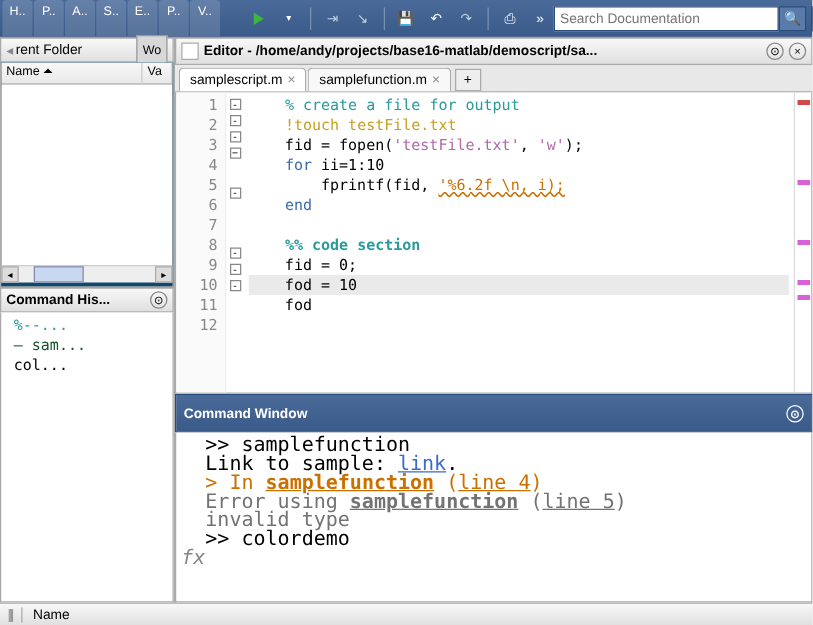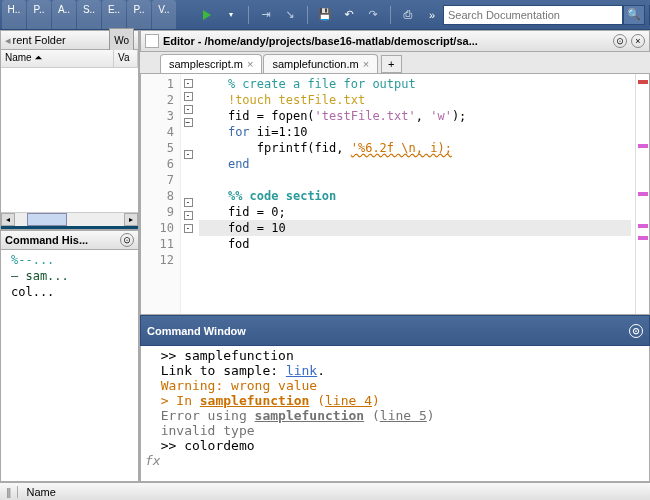--- a/index.html
+++ b/index.html
@@ -31,21 +31,21 @@
 .cmdhist-body { flex: 1; background: #fff; border: 1px solid #aaa; border-top: none; font-family: Consolas, monospace; font-size: 12px; padding: 2px; overflow: hidden; }
 .hist-line { padding: 1px 8px; white-space: nowrap; }
 .hist-pct { color: #2a9a9a; }
 .hist-dash { color: #14532d; }
 
 .right-col { flex: 1; display: flex; flex-direction: column; }
 .editor-header { background: linear-gradient(#f8f8f8,#e0e0e0); border: 1px solid #aaa; height: 22px; display: flex; align-items: center; padding: 0 4px; font-size: 11px; }
 .ed-icon { width: 14px; height: 14px; background: #fff; border: 1px solid #aaa; margin-right: 4px; }
 .ed-title { font-weight: bold; flex: 1; overflow: hidden; text-overflow: ellipsis; white-space: nowrap; }
 .circ-btn { width: 14px; height: 14px; border: 1px solid #888; border-radius: 50%; margin-left: 4px; display:flex; align-items:center; justify-content:center; font-size:9px; cursor: pointer; }
-.file-tabs { display: flex; background: #e8e8e8; border-bottom: 1px solid #aaa; height: 22px; align-items: flex-end; padding-left: 20px; }
+.file-tabs { display: flex; background: #e8e8e8; border-bottom: 1px solid #aaa; height: 22px; align-items: flex-end; padding-left: 3px; }
 .file-tab { background: #f8f8f8; border: 1px solid #aaa; border-bottom: none; padding: 3px 8px; font-size: 11px; display: flex; align-items: center; gap: 4px; margin-right: 1px; border-top-left-radius: 4px; border-top-right-radius: 4px; cursor: pointer; }
 .file-tab.active { background: #fff; }
 .tab-close { color: #888; font-size: 11px; }
 .addtab { padding: 2px 6px; border: 1px solid #aaa; background: #eee; cursor: pointer; margin-left: 2px; }
 
 .editor-body { flex: 1; display: flex; background: #fff; border: 1px solid #aaa; border-top: none; font-family: Consolas, monospace; font-size: 12px; overflow: hidden; position: relative; }
 .gutter { width: 40px; text-align: right; color: #888; padding: 2px 6px 2px 0; border-right: 1px solid #eee; background: #fafafa; }
 .gutter-line { height: 16px; line-height: 16px; }
 .fold-col { width: 14px; padding-top: 2px; }
 .fold-box { width: 9px; height: 9px; border: 1px solid #888; font-size: 8px; line-height: 7px; text-align: center; margin: 3px auto 4px; cursor: pointer; }
@@ -57,21 +57,21 @@
 .c-kw { color: #3a6aaa; }
 .c-str { color: #b06aa8; }
 .c-unf { color: #ca7000; text-decoration: underline wavy #ca7000; }
 .c-section { color: #2a9a9a; font-weight: bold; }
 .marker-col { width: 14px; border-left: 1px solid #ddd; padding-top: 2px; }
 .marker { width: 10px; height: 4px; margin: 4px auto 8px; }
 .mk-red { background: #d04848; }
 .mk-mag { background: #d860d8; }
 
 .cmdwin-header { background: linear-gradient(#4a6a9a,#3a5a8a); color: #fff; height: 31px; display: flex; align-items: center; padding: 0 6px; font-size: 11px; font-weight: bold; border: 1px solid #2a4a7a; }
-.cmdwin-body { flex: 0 0 136px; background: #fff; border: 1px solid #aaa; border-top: none; font-family: Consolas, monospace; font-size: 13px; padding: 2px 4px; overflow: hidden; }
+.cmdwin-body { flex: 0 0 136px; background: #fff; border: 1px solid #aaa; border-top: none; font-family: Consolas, monospace; font-size: 16px; padding: 2px 4px; overflow: hidden; }
 .cw-line { height: 15px; line-height: 15px; white-space: pre; }
 .cw-link { color: #3a6aca; text-decoration: underline; cursor: pointer; }
 .cw-warn { color: #ca7000; }
 .cw-err { color: #737373; }
 .cw-bold { font-weight: bold; text-decoration: underline; }
 .fx { font-style: italic; color: #888; }
 
 .statusbar { height: 18px; background: linear-gradient(#f8f8f8,#e0e0e0); border-top: 1px solid #aaa; display: flex; align-items: center; padding: 0 6px; font-size: 11px; gap: 8px; }
 .sb-grip { letter-spacing: -2px; color: #999; }
 </style>
@@ -219,21 +219,20 @@
         </div>
     </div>
 
     <div class="cmdwin-header">
       <span>Command Window</span>
       <span class="circ-btn" style="margin-left:auto;border-color:#fff;color:#fff;">⊙</span>
     </div>
     <div class="cmdwin-body" id="cmdwin">
         <div class="cw-line"><span class="">  &gt;&gt; samplefunction</span></div>
         <div class="cw-line"><span class="">  Link to sample: </span><span class="cw-link">link</span><span class="">.</span></div>
-        <div class="cw-line"><span class="cw-warn">  Warning: wrong value</span></div>
         <div class="cw-line"><span class="cw-warn">  &gt; In </span><span class="cw-warn cw-bold">samplefunction</span><span class="cw-warn"> (</span><span class="cw-warn cw-link">line 4</span><span class="cw-warn">)</span></div>
         <div class="cw-line"><span class="cw-err">  Error using </span><span class="cw-err cw-bold">samplefunction</span><span class="cw-err"> (</span><span class="cw-err cw-link">line 5</span><span class="cw-err">)</span></div>
         <div class="cw-line"><span class="cw-err">  invalid type</span></div>
         <div class="cw-line"><span class="">  &gt;&gt; colordemo</span></div>
         <div class="cw-line"><span class="fx">fx</span></div>
       </div>
   </div>
 </div>
 
 <div class="statusbar">

